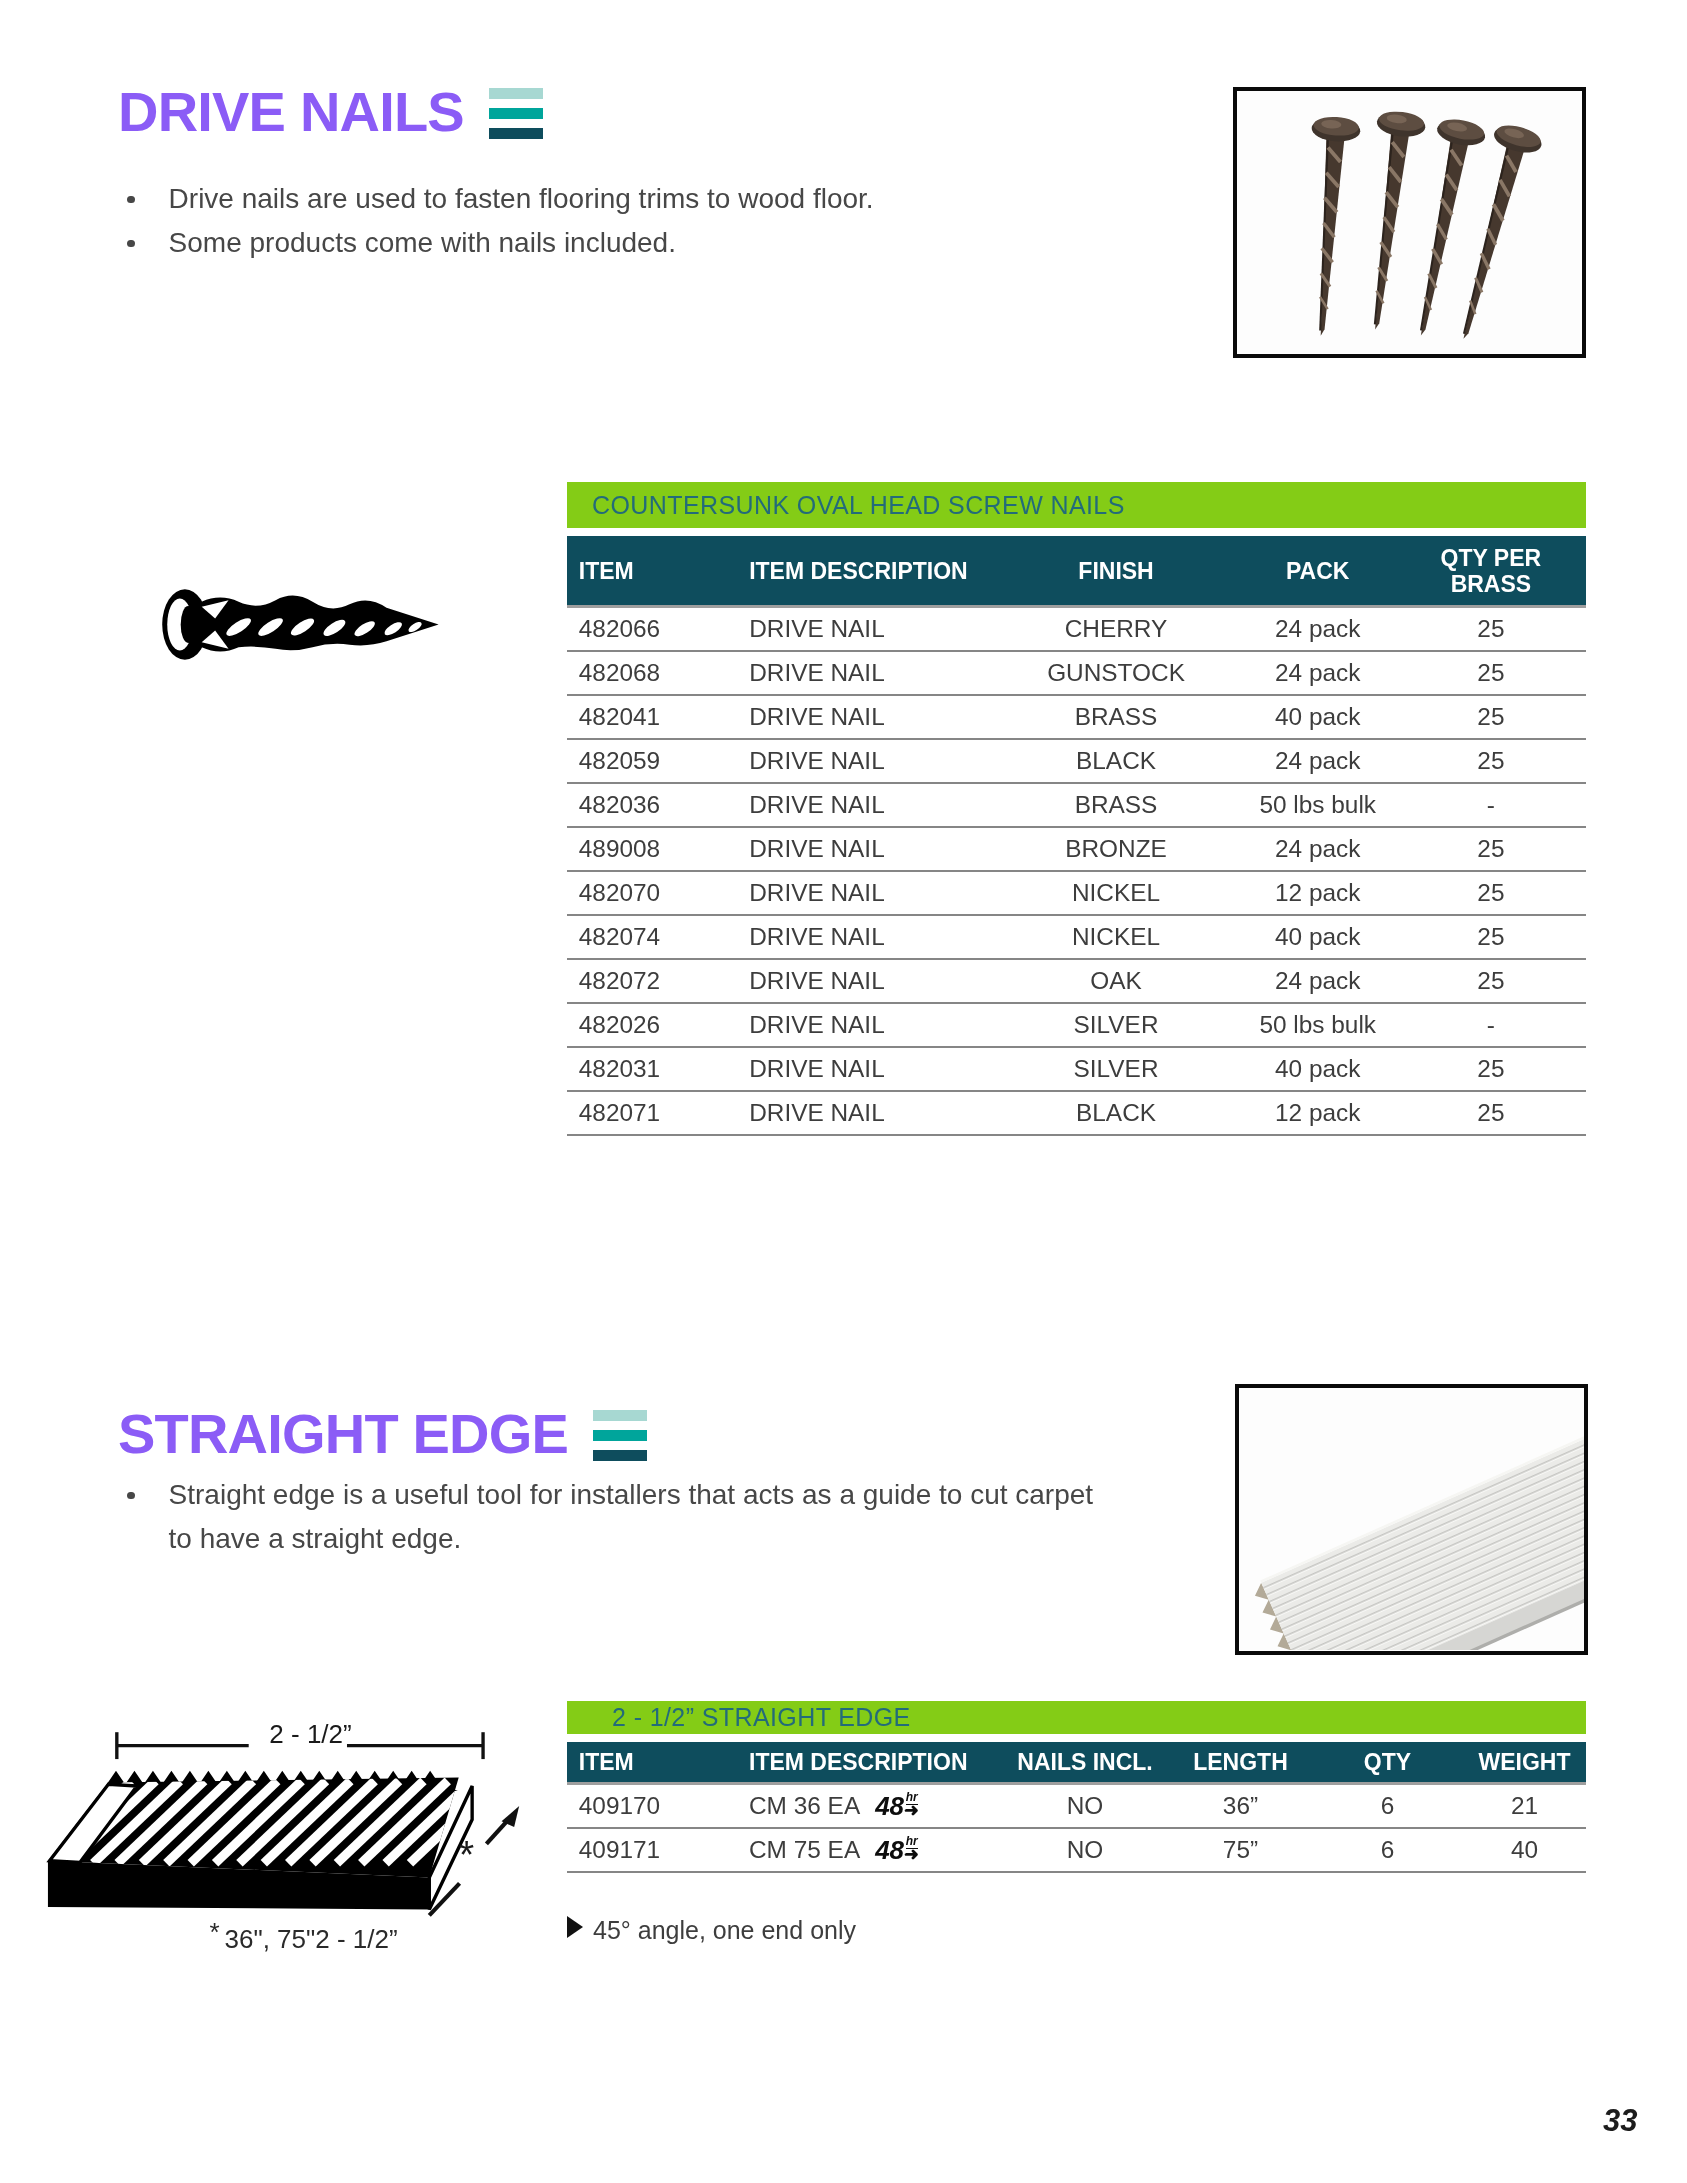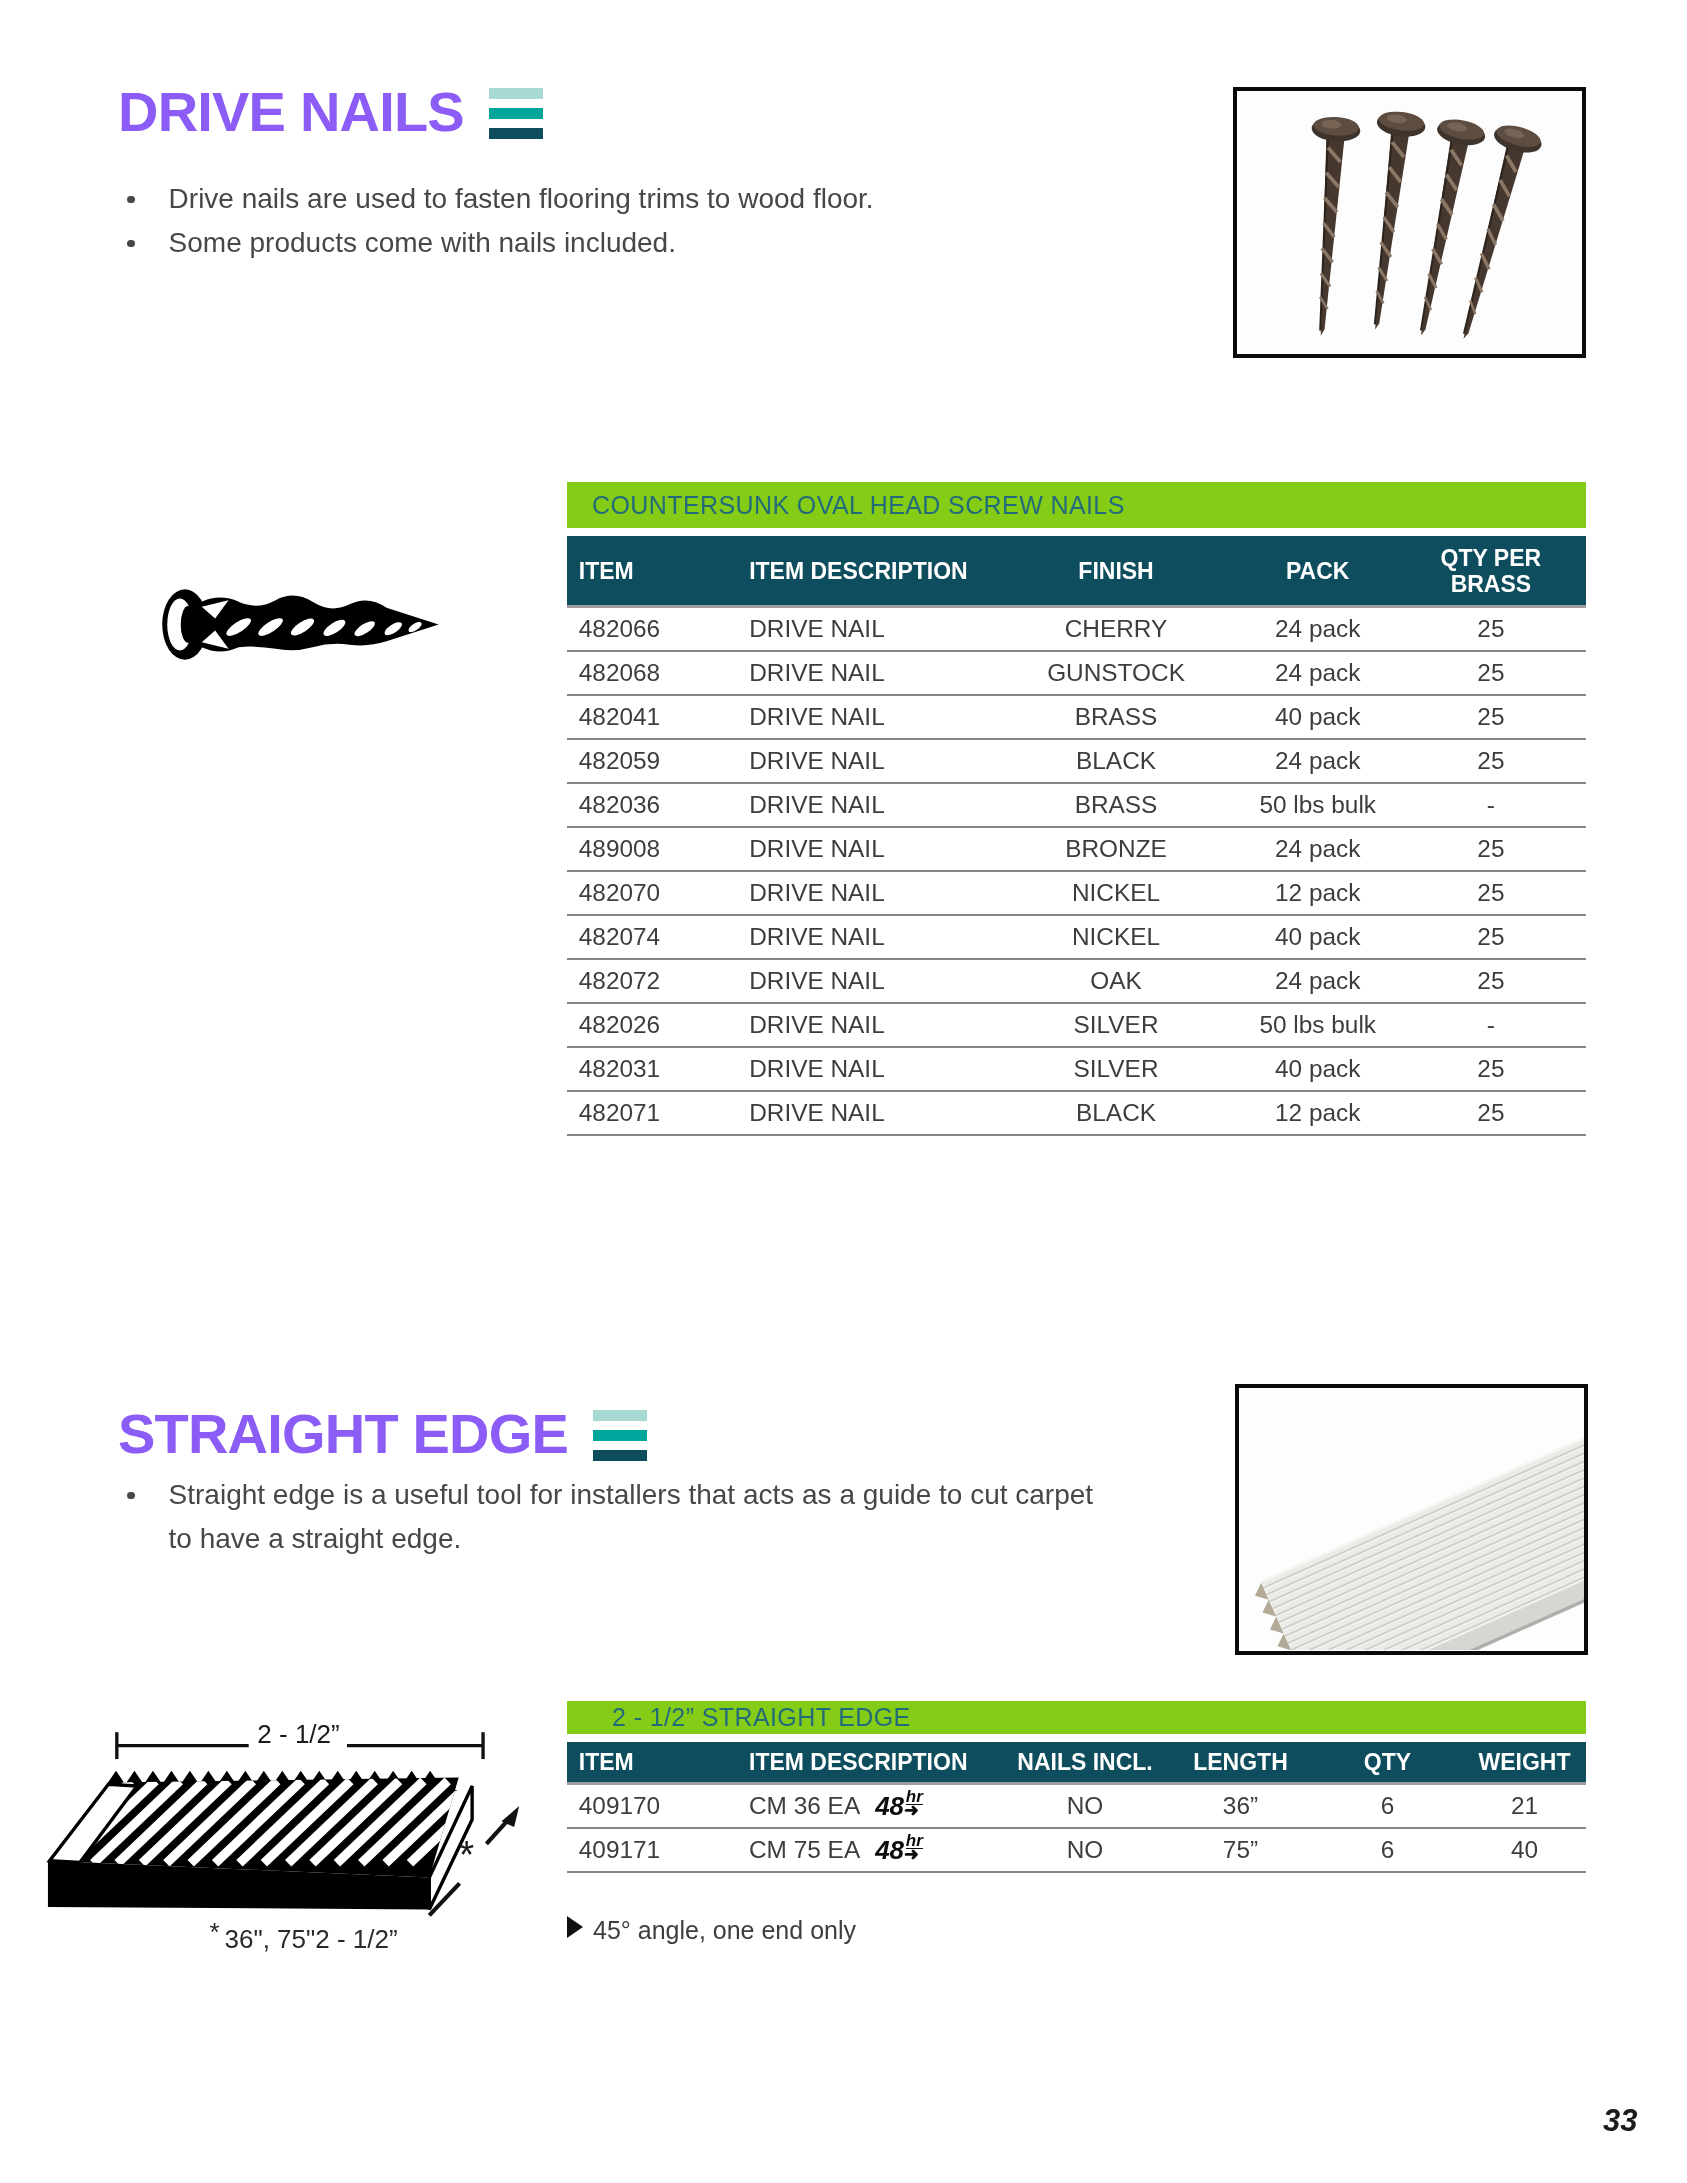--- a/index.html
+++ b/index.html
@@ -41,32 +41,32 @@
            border-bottom:2.5px solid #868686;background:#fff;}
   td.l{text-align:left;padding-left:11.8px;}
   td.l2{text-align:left;padding-left:5px;}
   td.c{text-align:center;padding:0;}
   thead td.qtyper{padding:0 25px;text-align:center;}
 
   
   .badge48{display:inline-flex;align-items:flex-start;font-style:italic;font-weight:700;color:#0d0d0d;}
   .badge48 .num{font-size:26px;line-height:26px;}
   .badge48 .tail{display:inline-flex;flex-direction:column;align-items:flex-start;margin-left:1.7px;margin-top:-1.7px;}
-  .badge48 .hr{font-size:17px;line-height:12.6px;border-bottom:1.7px solid #0d0d0d;font-weight:700;}
+  .badge48 .hr{font-size:12px;line-height:12.6px;border-bottom:1.7px solid #0d0d0d;font-weight:700;}
   .badge48 .ar{font-size:17.7px;line-height:11.8px;margin-left:-1.7px;font-style:normal;font-weight:700;}
   .desc-flex{display:flex;align-items:center;gap:15px;}
 
   
   .footnote2{position:absolute;display:flex;gap:10px;font-size:25px;color:#3d3d3d;}
   .tri{width:0;height:0;border-left:16px solid #111;border-top:11px solid transparent;
        border-bottom:11px solid transparent;}
 
   
   #diagram{position:absolute;left:34px;top:1707px;width:505px;height:278px;}
-  #diagram .dimlabel{position:absolute;left:210px;top:11.8px;width:109px;text-align:center;
+  #diagram .dimlabel{position:absolute;left:222px;top:11.8px;width:109px;text-align:center;
                      font-size:26px;color:#1a1a1a;}
   #diagram .star{position:absolute;left:425px;top:126px;font-size:39px;color:#1a1a1a;}
   #diagram .dfoot{position:absolute;left:93px;top:217px;width:353px;text-align:center;
                   font-size:26px;color:#2a2a2a;}
   #diagram .dfoot .fstar{font-size:26px;position:relative;top:-6.7px;margin-right:5px;}
 
   
   #pagenum{position:absolute;left:1603px;top:2103px;font-size:31px;font-weight:700;
            font-style:italic;color:#1c1c1c;}
 </style>

